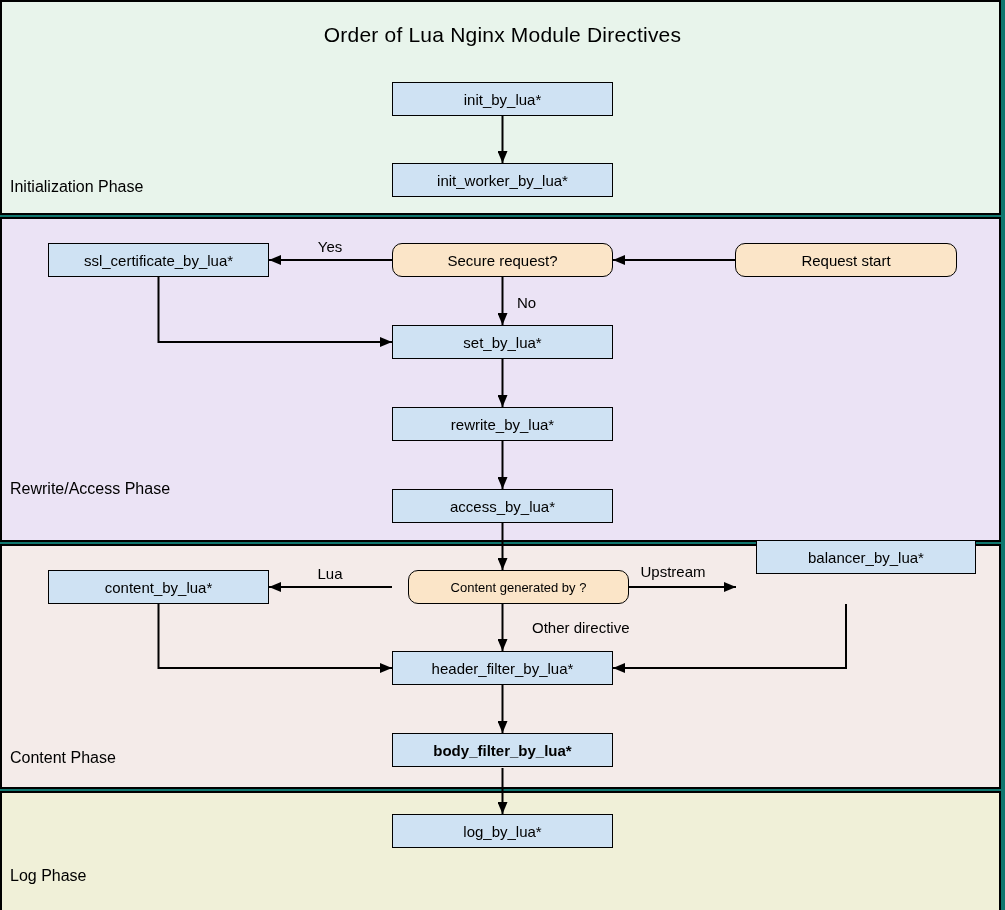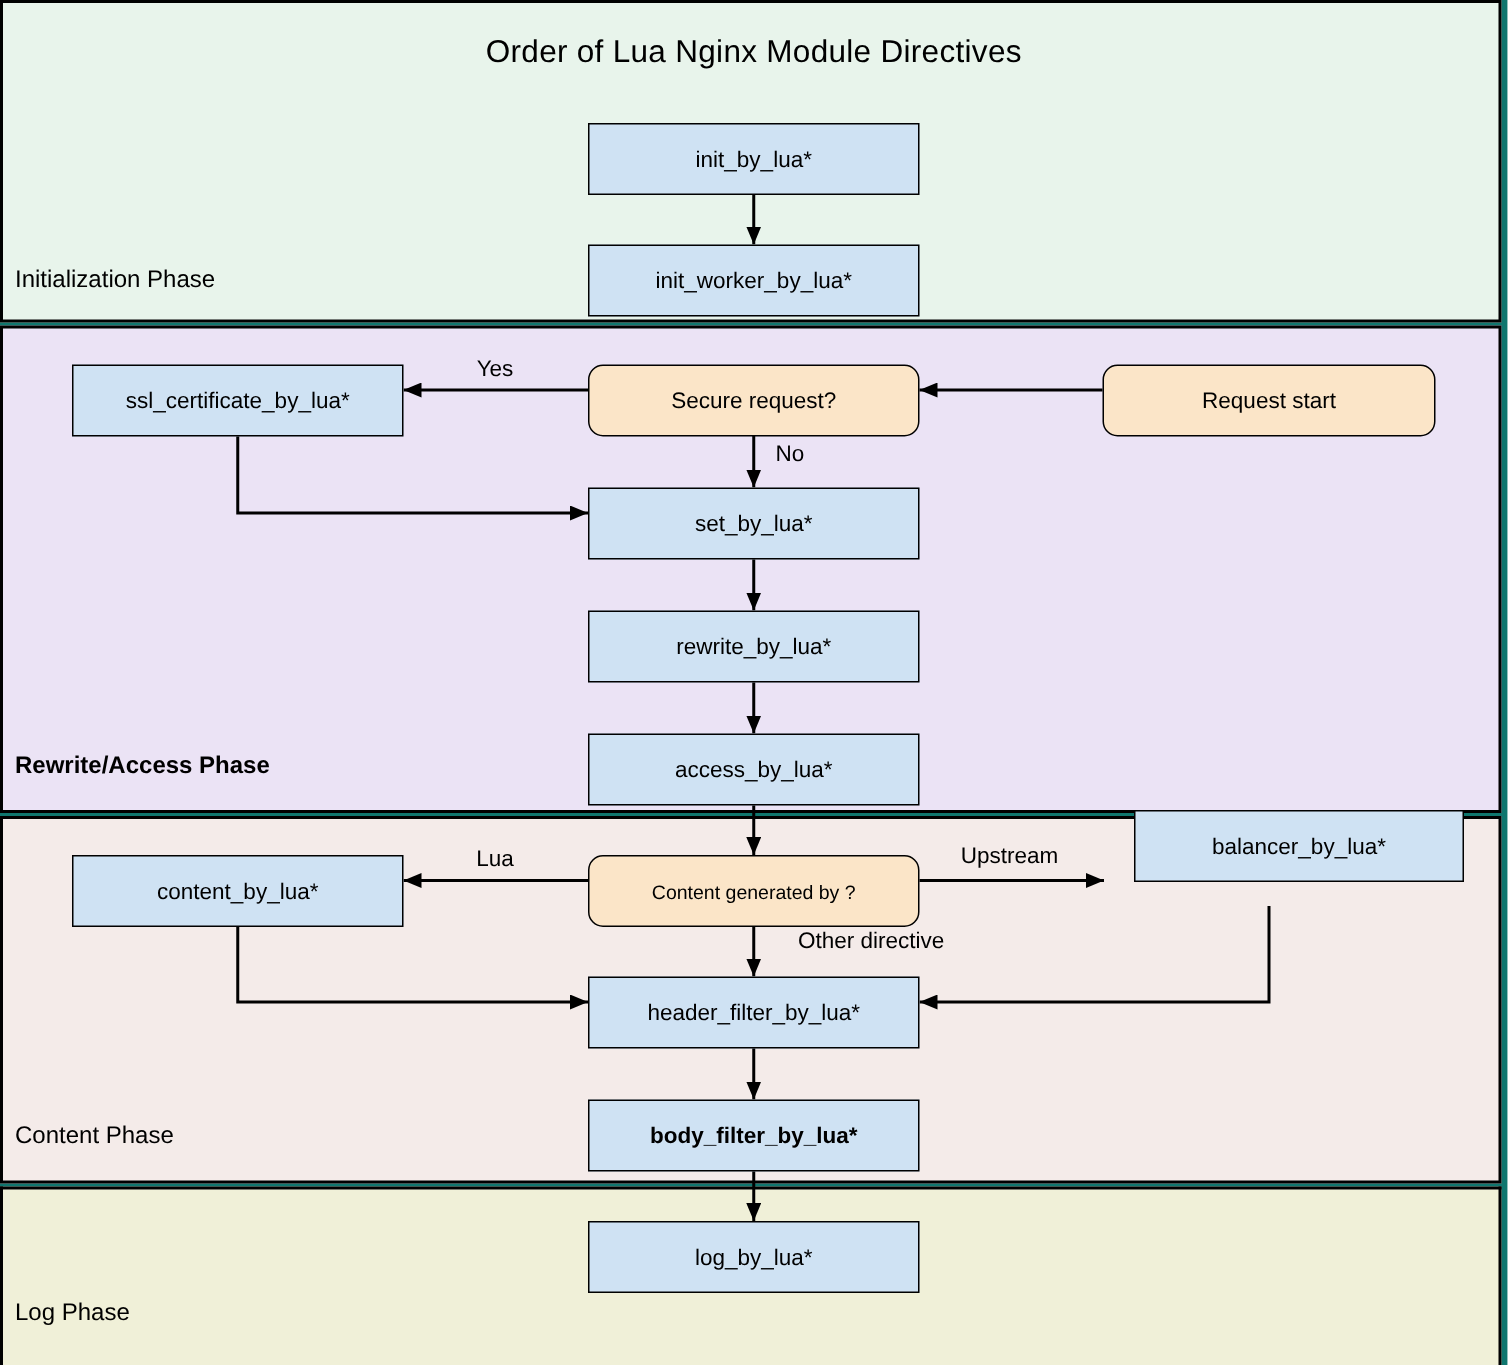--- a/index.html
+++ b/index.html
@@ -33,39 +33,39 @@
     letter-spacing: 0.2px;
   }
 
   .phase-label {
     position: absolute;
     left: 10px;
     font-size: 16px;
     white-space: nowrap;
   }
   .pl-init    { top: 178px; }
-  .pl-rewrite { top: 502px; font-weight: bold; }
+  .pl-rewrite { top: 480px; }
   .pl-content { top: 749px; }
   .pl-log     { top: 867px; }
 
   .node {
     position: absolute;
     box-sizing: border-box;
-    height: 48px;
+    height: 34px;
     width: 221px;
     border: 1.5px solid #000;
     display: flex;
     align-items: center;
     justify-content: center;
     font-size: 15px;
     white-space: nowrap;
   }
   .process  { background: var(--process-fill); }
   .decision { background: var(--decision-fill); border-radius: 10px; }
-  .small-text { font-size: 13px; }
+  .small-text { font-size: 13px; margin-left: 16px; }
 
   
   .n-init        { left: 392px; top: 82px;  }
   .n-init-worker { left: 392px; top: 163px; }
   .n-ssl         { left: 48px;  top: 243px; }
   .n-secure      { left: 392px; top: 243px; }
   .n-request     { left: 735px; top: 243px; width: 222px; }
   .n-set         { left: 392px; top: 325px; }
   .n-rewrite     { left: 392px; top: 407px; }
   .n-access      { left: 392px; top: 489px; }

